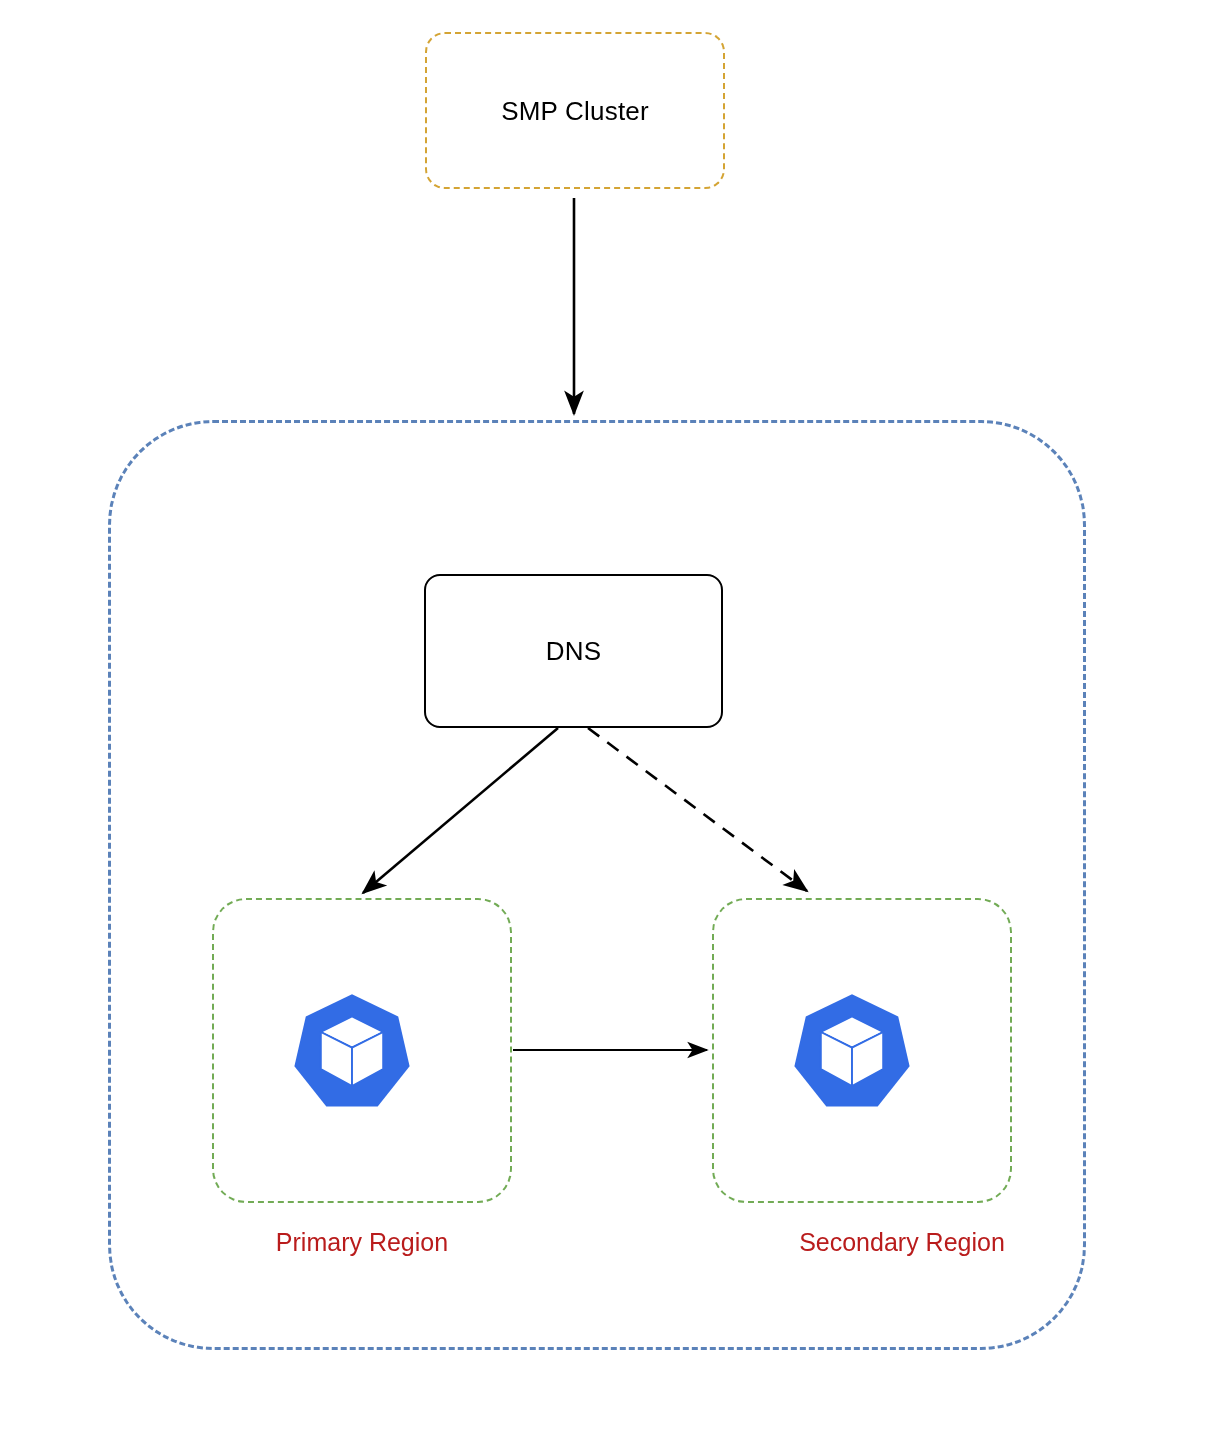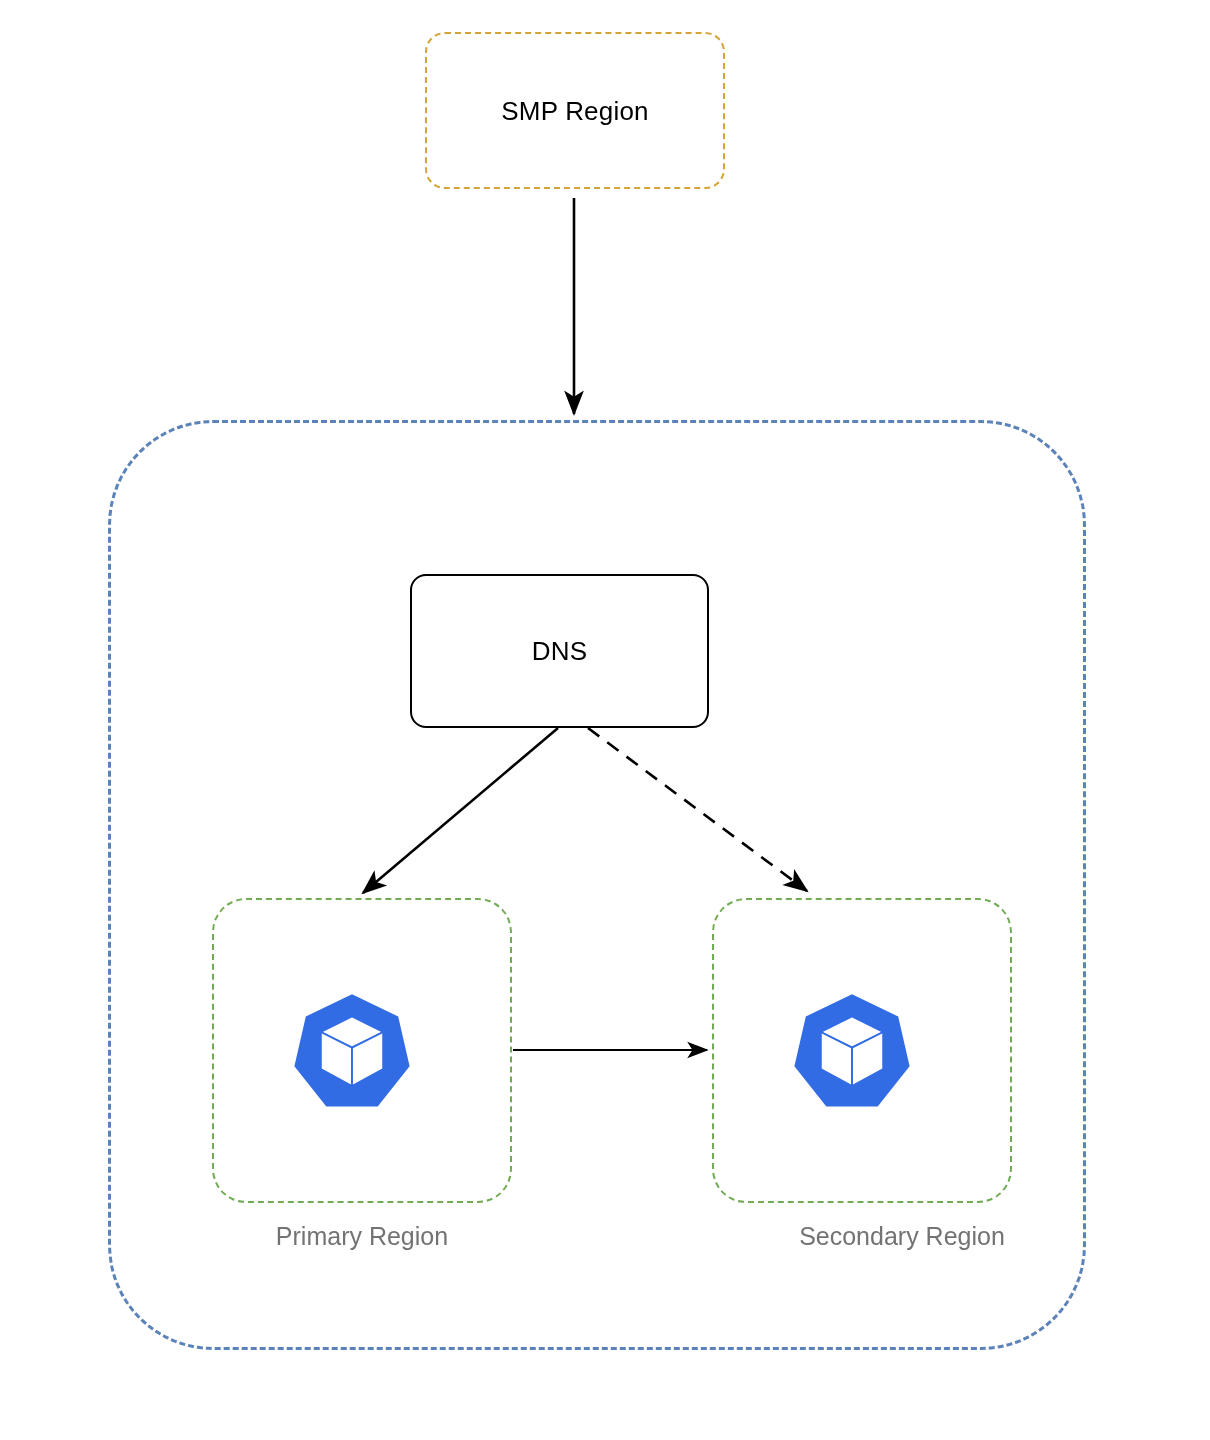--- a/index.html
+++ b/index.html
@@ -49,21 +49,21 @@
     top: 420px;
     width: 978px;
     height: 930px;
     box-sizing: border-box;
     border: 3px dashed #5b82b9;
     border-radius: 105px;
     background: transparent;
   }
   
   #dns-node {
-    left: 410px;
+    left: 424px;
     top: 574px;
     width: 299px;
     height: 154px;
     border: 2.5px solid #000000;
     border-radius: 16px;
   }
   
   .region-box {
     position: absolute;
     box-sizing: border-box;
@@ -90,22 +90,23 @@
   }
   #primary-k8s-logo { left: 292px; top: 990px; }
   #secondary-k8s-logo { left: 792px; top: 990px; }
 
   .region-caption {
     position: absolute;
     width: 300px;
     text-align: center;
     font-size: 25px;
     line-height: 1;
-    color: #737373;
+    color: #b91c1c;
     white-space: nowrap;
+    margin-top: 6px;
   }
   #primary-region-caption { left: 212px; top: 1224px; }
   #secondary-region-caption { left: 752px; top: 1224px; }
 
   #edges {
     position: absolute;
     left: 0;
     top: 0;
     width: 1210px;
     height: 1440px;
@@ -113,21 +114,21 @@
   }
 </style>
 </head>
 <body>
 
 <div id="canvas">
 
   <div id="platform-boundary"></div>
 
   <div class="node" id="smp-cluster">
-    <span class="node-label">SMP Region</span>
+    <span class="node-label">SMP Cluster</span>
   </div>
 
   <div class="node" id="dns-node">
     <span class="node-label">DNS</span>
   </div>
 
   <div class="region-box" id="primary-region-box"></div>
   <div class="k8s-logo" id="primary-k8s-logo">
     <svg viewBox="0 0 100 100" width="120" height="120" aria-hidden="true">
       <path d="M50 3.5 L88.5 22.0 L98.0 63.6 L71.4 97.0 L28.6 97.0 L2.0 63.6 L11.5 22.0 Z" fill="#326ce5"></path>

